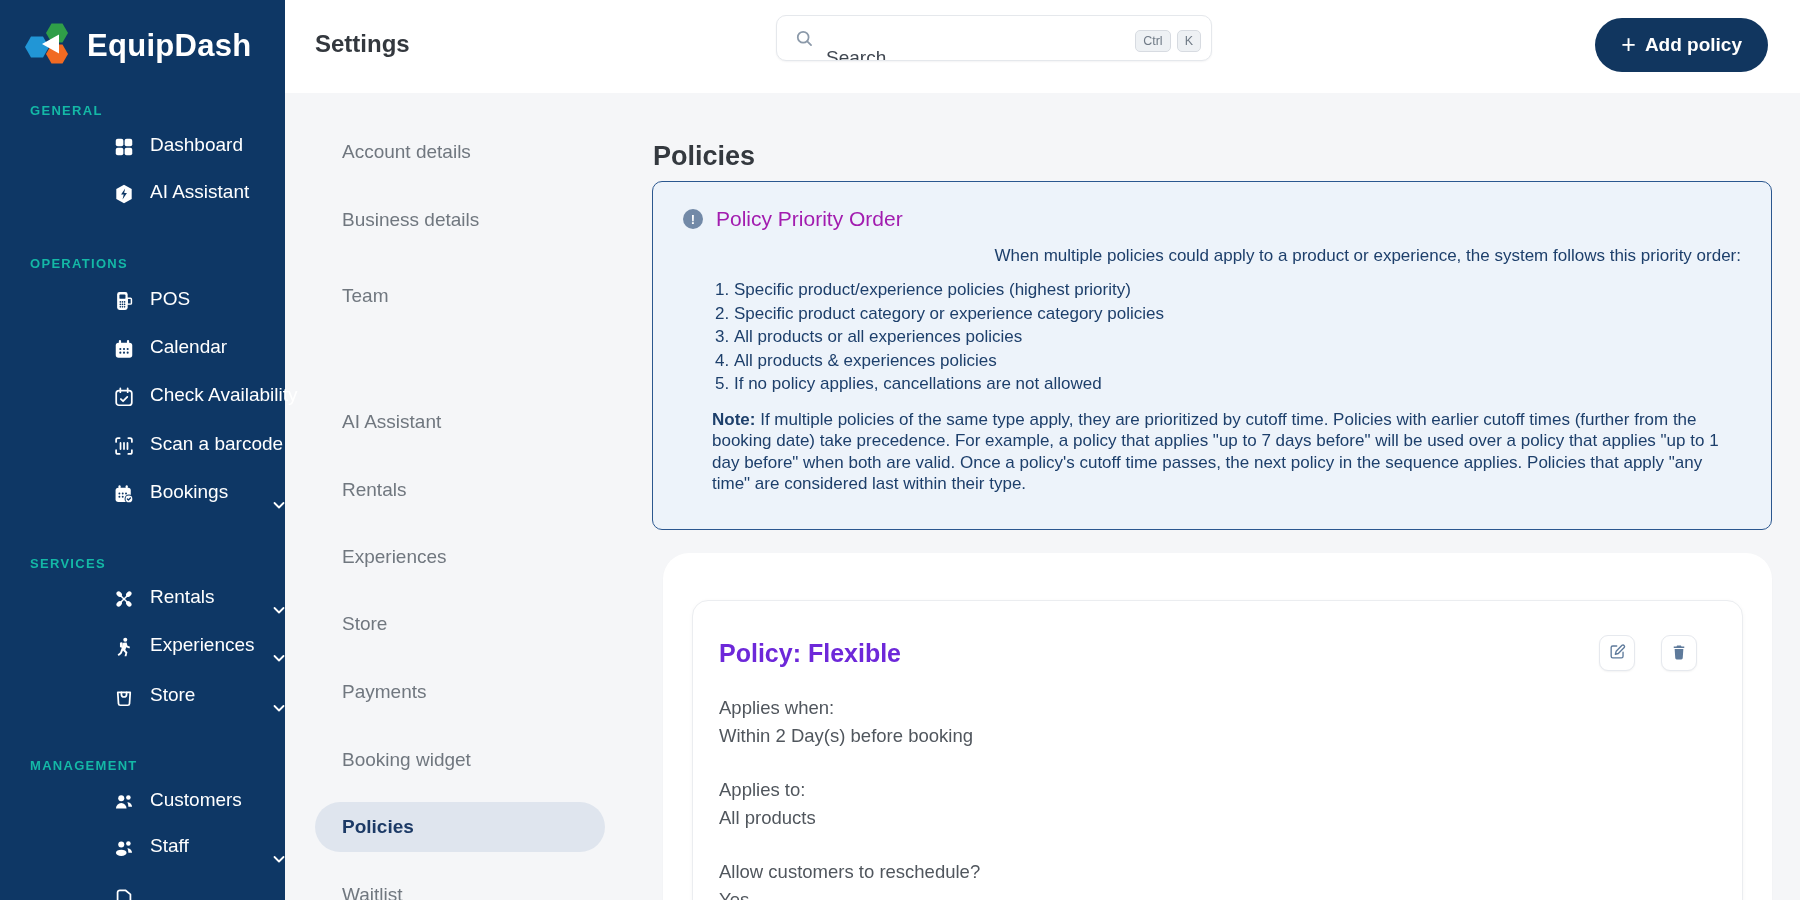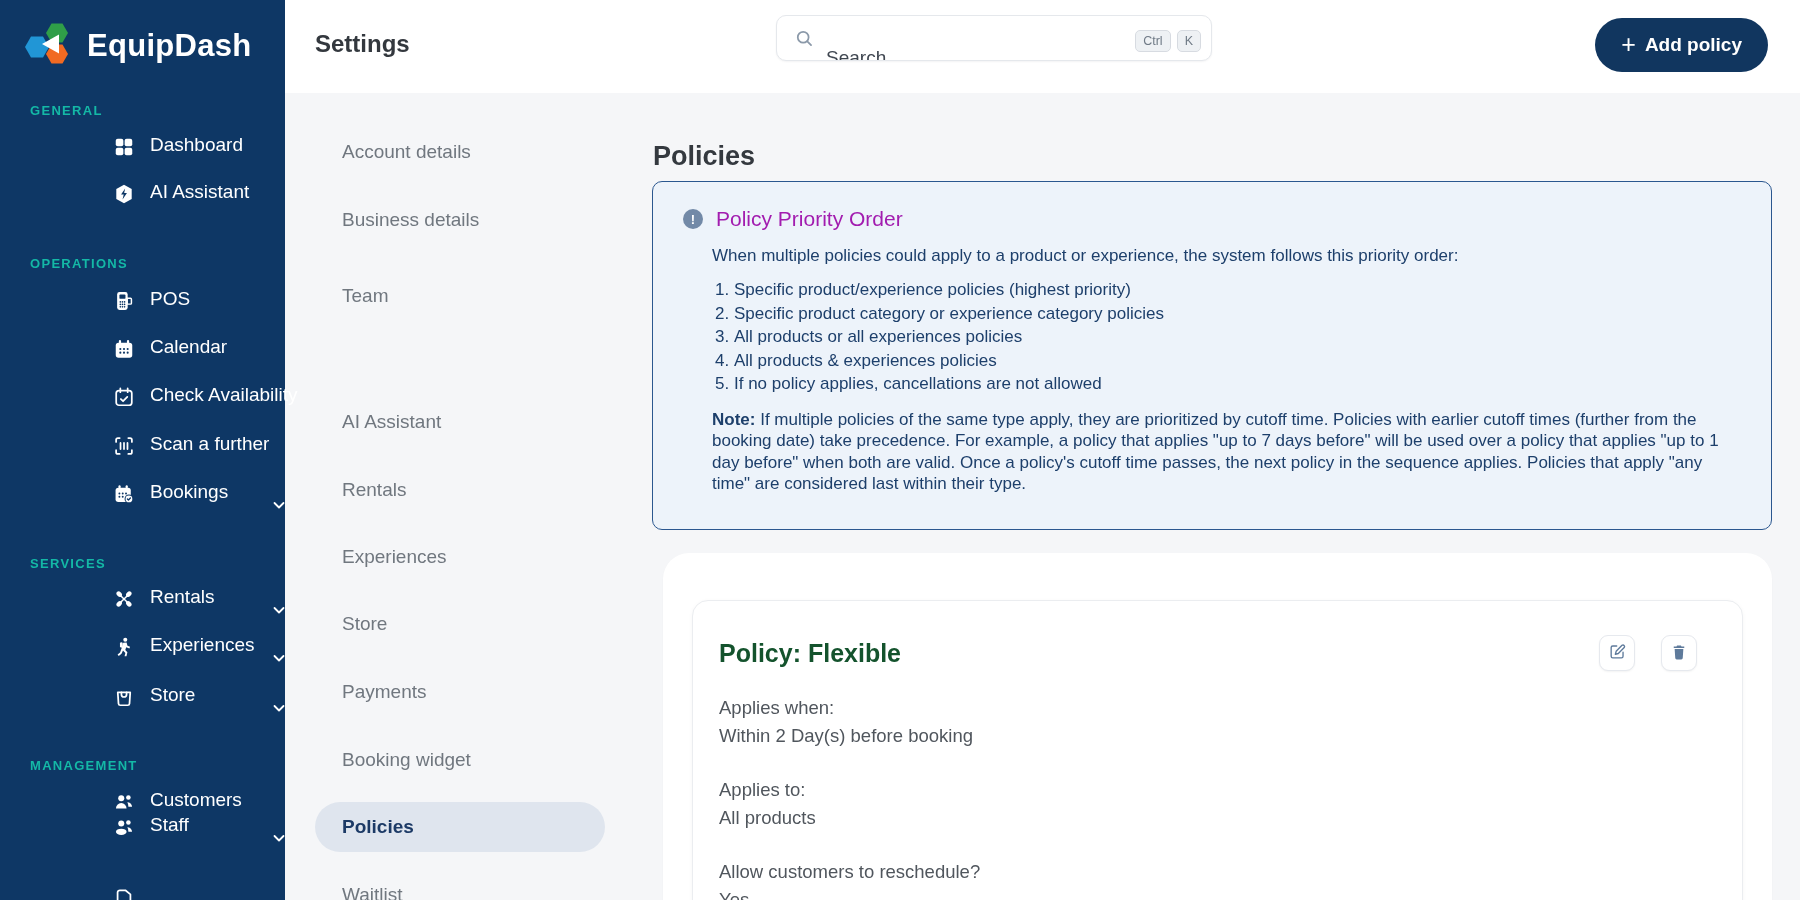--- a/index.html
+++ b/index.html
@@ -43,32 +43,32 @@
   .main{position:absolute;left:652px;top:93px;width:1120px;height:807px;}
   .main-heading{position:absolute;left:1px;top:30px;font-size:27px;font-weight:600;color:#34393f;}
 
   .info-box{position:absolute;left:0;top:88px;width:1120px;height:349px;background:#edf3fa;
     border:1.5px solid #2b578f;border-radius:10px;padding:25px 30px 0 30px;color:#1d3f6b;}
   .info-head{display:flex;align-items:center;gap:13px;}
   .info-ico{width:20px;height:20px;border-radius:50%;background:#7289a7;color:#fff;font-size:13px;
     font-weight:700;display:flex;align-items:center;justify-content:center;flex:0 0 20px;}
   .info-title{font-size:21px;font-weight:400;color:#a21caf;}
   .info-content{margin-left:29px;font-size:17px;}
-  .info-content p.intro{margin:14px 0 0 0;line-height:22px;}
+  .info-content p.intro{margin:14px 0 0 0;line-height:22px;text-align:right;}
   .info-content ol{margin:11px 0 0 0;padding-left:22px;}
   .info-content ol li{line-height:23.5px;}
   .info-content p.note{margin:13px 0 0 0;line-height:21.5px;}
   .note-label{font-weight:700;}
 
   .section-card{position:absolute;left:11px;top:460px;width:1109px;height:460px;background:#fff;
     border-radius:26px;box-shadow:0 1px 2px rgba(16,24,40,.03);}
   .policy-card{position:absolute;left:29px;top:47px;width:1051px;height:400px;background:#fff;
     border:1px solid #ebedf0;border-radius:16px;box-shadow:0 1px 4px rgba(20,30,50,.04);
     padding:38px 30px 0 26px;}
-  .policy-title{font-size:25px;font-weight:600;color:#14532d;}
+  .policy-title{font-size:25px;font-weight:600;color:#6d28d9;}
   .card-actions{position:absolute;top:34px;right:45px;display:flex;gap:26px;}
   .icon-btn{width:36px;height:36px;border-radius:9px;border:1px solid #e6e9ee;background:#fff;
     box-shadow:0 1px 2px rgba(0,0,0,.05);display:flex;align-items:center;justify-content:center;cursor:pointer;padding:0;}
   .fields{margin-top:28px;}
   .field{margin-bottom:30px;}
   .field .f-label{font-size:18.5px;color:#50565d;line-height:24px;}
   .field .f-value{font-size:18.5px;color:#50565d;line-height:24px;margin-top:4px;}
 </style>
 </head>
 <body>
@@ -164,21 +164,21 @@
     <span class="s-label">Calendar</span>
   </div>
 
   <div class="side-item" style="top:433px">
     <span class="s-ico">
       <svg width="22" height="22" viewBox="0 0 24 24" fill="none" stroke="#fff" stroke-width="1.9" stroke-linecap="round">
         <path d="M7.3 3.3H5.4a2 2 0 0 0-2 2v2.2M16.7 3.3h1.9a2 2 0 0 1 2 2v2.2M7.3 20.7H5.4a2 2 0 0 1-2-2v-2.2M16.7 20.7h1.9a2 2 0 0 0 2-2v-2.2"></path>
         <path d="M8.2 8.6v6.8M12 8.6v6.8M15.8 8.6v6.8"></path>
       </svg>
       </span>
-    <span class="s-label">Scan a further</span>
+    <span class="s-label">Scan a barcode</span>
   </div>
 
   <div class="side-item" style="top:481px">
     <span class="s-ico">
       <svg width="22" height="22" viewBox="0 0 24 24">
         <rect x="6" y="2.4" width="2.3" height="4.4" rx="1.1" fill="#fff"></rect>
         <rect x="13.8" y="2.4" width="2.3" height="4.4" rx="1.1" fill="#fff"></rect>
         <rect x="2.8" y="5.2" width="16.6" height="15.4" rx="3" fill="#fff"></rect>
         <g fill="#0e3765">
           <circle cx="7" cy="11.4" r="1.05"></circle>
@@ -259,21 +259,21 @@
       <svg width="22" height="22" viewBox="0 0 24 24" fill="#fff">
         <circle cx="9" cy="7.8" r="3.3"></circle>
         <path d="M3.2 19a5.8 5.8 0 0 1 11.6 0z"></path>
         <circle cx="16.8" cy="7" r="2.5"></circle>
         <path d="M15.6 12.2a5.2 5.2 0 0 1 5.2 5h-4a7.8 7.8 0 0 0-1.2-5z"></path>
       </svg>
       </span>
     <span class="s-label">Customers</span>
   </div>
 
-  <div class="side-item" style="top:814px">
+  <div class="side-item" style="top:835px">
     <span class="s-ico">
       <svg width="22" height="22" viewBox="0 0 24 24" fill="#fff">
         <circle cx="16.8" cy="7" r="2.5"></circle>
         <path d="M15.6 12.2a5.2 5.2 0 0 1 5.2 5h-4a7.8 7.8 0 0 0-1.2-5z"></path>
         <circle cx="9" cy="8.2" r="3.3"></circle>
         <ellipse cx="9" cy="17.2" rx="5.8" ry="3.4"></ellipse>
       </svg>
       </span>
     <span class="s-label">Staff</span>
     <span class="chev">

